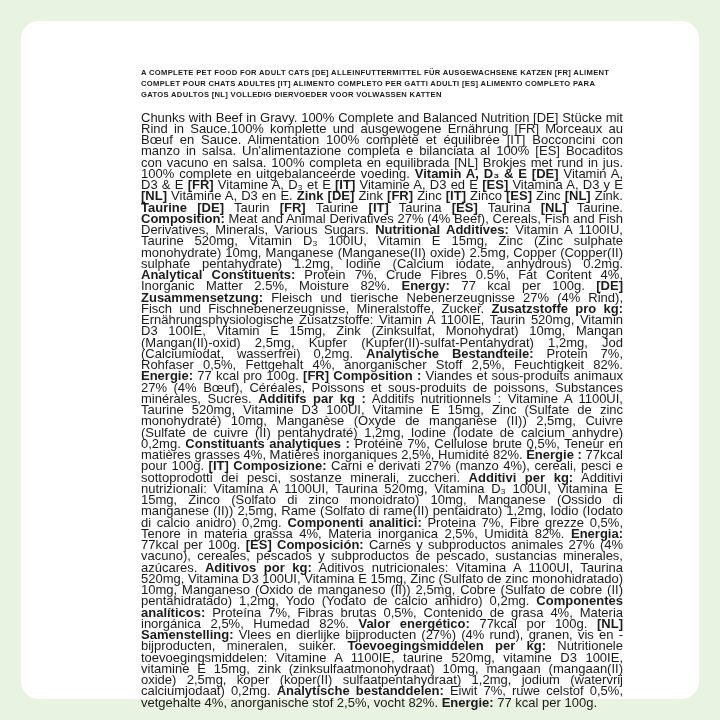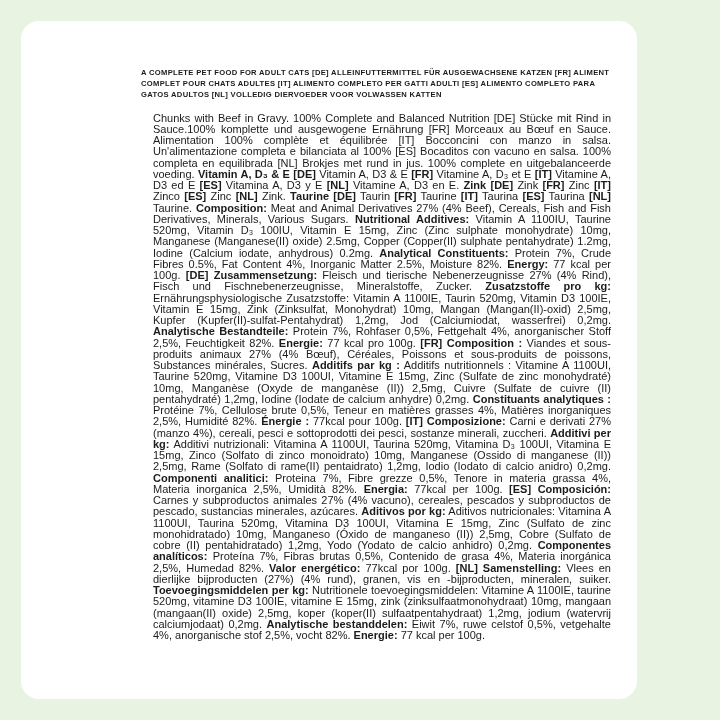--- a/index.html
+++ b/index.html
@@ -18,21 +18,21 @@
     width: 720px;
     height: 720px;
     box-sizing: border-box;
     background: #e9f3e1;
     overflow: hidden;
   }
   .panel {
     position: absolute;
     left: 21px;
     top: 21px;
-    width: 616px;
+    width: 678px;
     height: 678px;
     box-sizing: border-box;
     background: #ffffff;
     border-radius: 18px;
   }
   .content {
     position: absolute;
     left: 120px;
     top: 46px;
     width: 482px;
@@ -41,25 +41,25 @@
     font-size: 7.6px;
     line-height: 11.2px;
     letter-spacing: 0.32px;
     color: #1b1b1b;
     text-transform: uppercase;
     font-weight: bold;
     margin: 0 0 11px 0;
     text-align: left;
   }
   .body-text {
-    font-size: 11px;
+    font-size: 13px;
     line-height: 11.25px;
     color: #1b1b1b;
     text-align: justify;
-    margin: 12px;
+    margin: 0;
     hyphens: none;
   }
   .body-text b {
     font-weight: bold;
   }
 </style>
 </head>
 <body>
 
 <div class="page">

